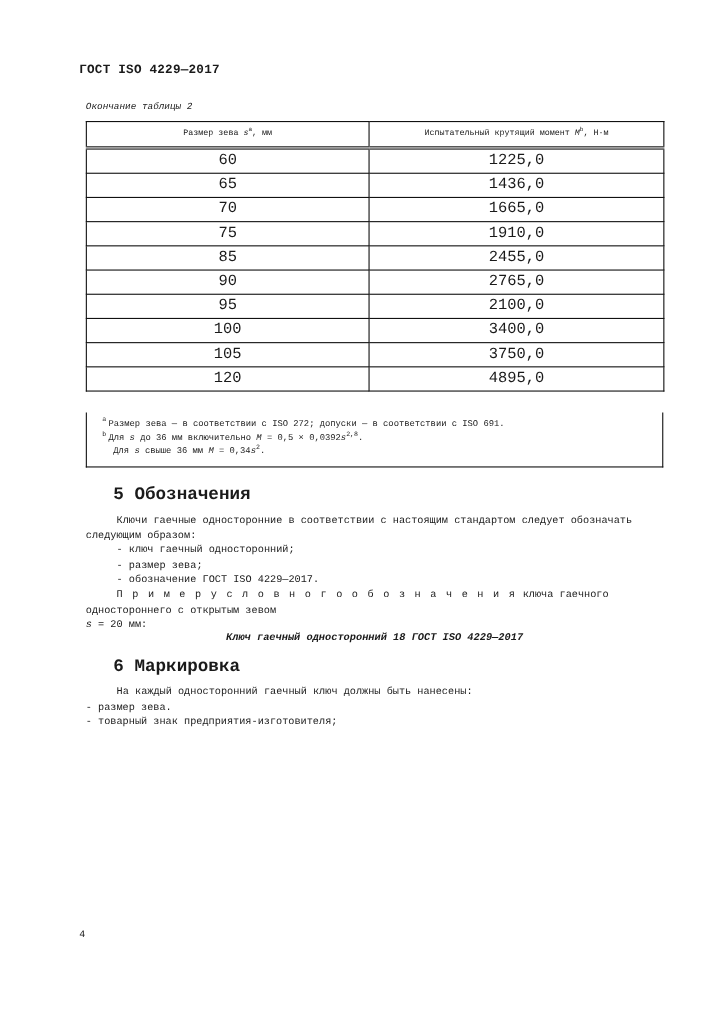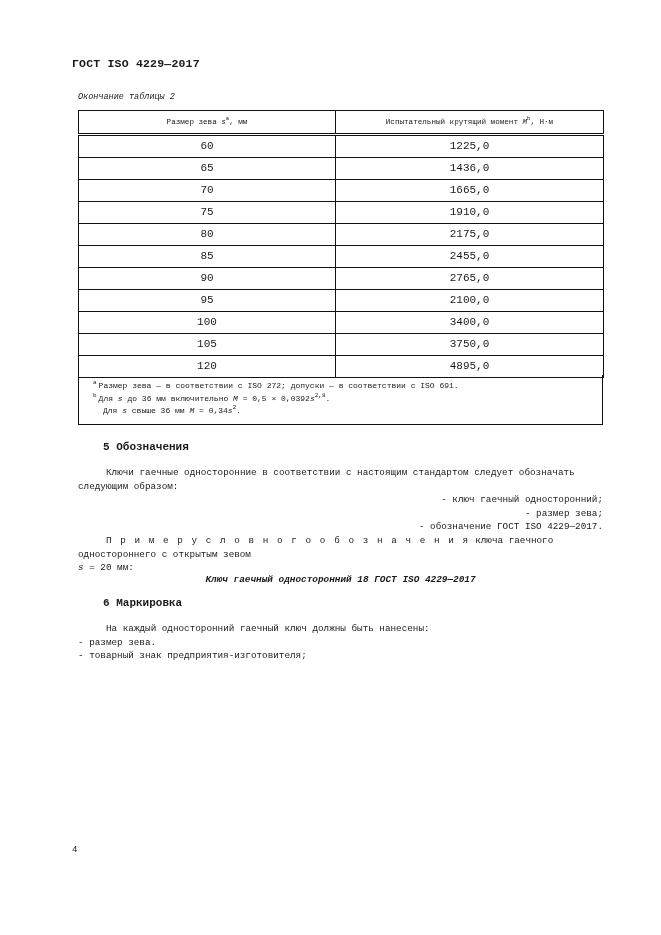--- a/index.html
+++ b/index.html
@@ -71,21 +71,21 @@
     height: 21px;
     line-height: 21px;
     color: #1a1a1a;
   }
   .data-table thead th {
     height: 22px;
     line-height: 22px;
     border-bottom: 3px double #111111;
   }
   .data-table td {
-    font-size: 11px;
+    font-size: 14px;
   }
   .data-table .mvar {
     font-style: italic;
   }
   .data-table sup {
     font-size: 0.72em;
     vertical-align: super;
     line-height: 0;
   }
 
@@ -115,39 +115,38 @@
   .footnote-box sup {
     font-size: 0.75em;
     vertical-align: super;
     line-height: 0;
   }
   .fn-indent { padding-left: 10px; }
 
   
   .section-title {
     position: absolute;
-    font-size: 11px;
+    font-size: 16px;
     font-weight: bold;
     white-space: nowrap;
   }
   .body-text {
     position: absolute;
     font-size: 9.3px;
     line-height: 13.6px;
     color: #1a1a1a;
   }
   .body-text p {
     margin: 0;
   }
   .indent {
     text-indent: 28px;
   }
   .list-line {
     padding-left: 28px;
-    text-align: right;
   }
   .spaced {
     letter-spacing: 1.55px;
   }
 
   .designation-line {
     position: absolute;
     left: 78px;
     top: 562px;
     width: 525px;
@@ -201,24 +200,20 @@
           <td>65</td>
           <td>1436,0</td>
         </tr>
         <tr>
           <td>70</td>
           <td>1665,0</td>
         </tr>
         <tr>
           <td>75</td>
           <td>1910,0</td>
-        </tr>
-        <tr>
-          <td>80</td>
-          <td>2175,0</td>
         </tr>
         <tr>
           <td>85</td>
           <td>2455,0</td>
         </tr>
         <tr>
           <td>90</td>
           <td>2765,0</td>
         </tr>
         <tr>

